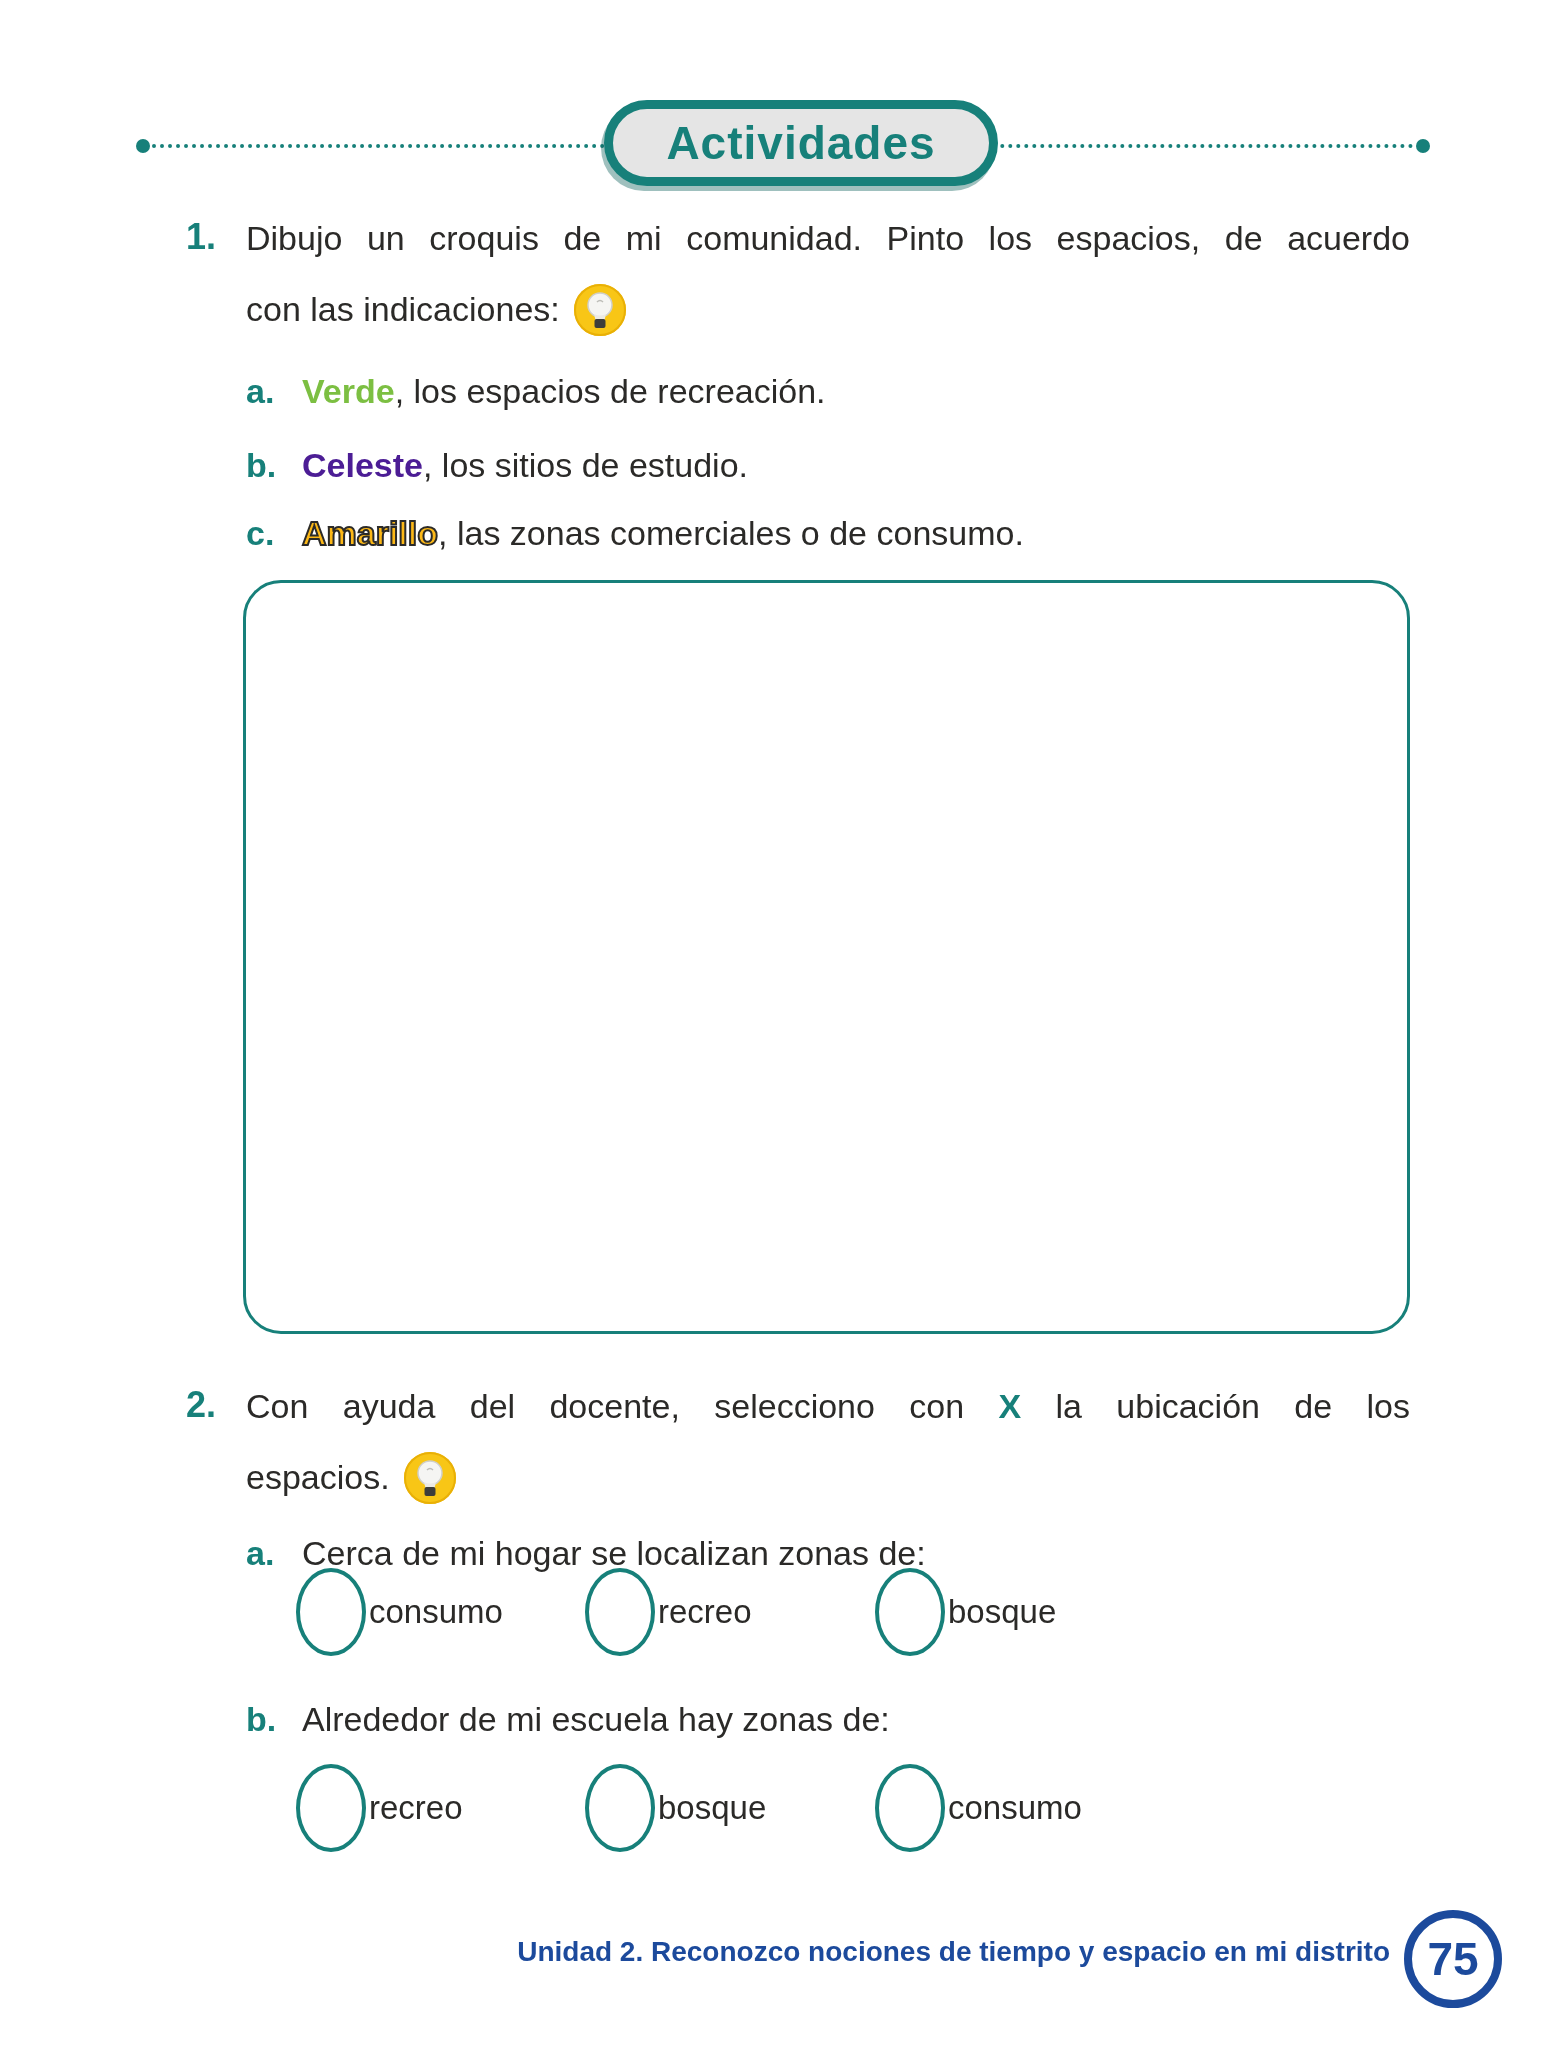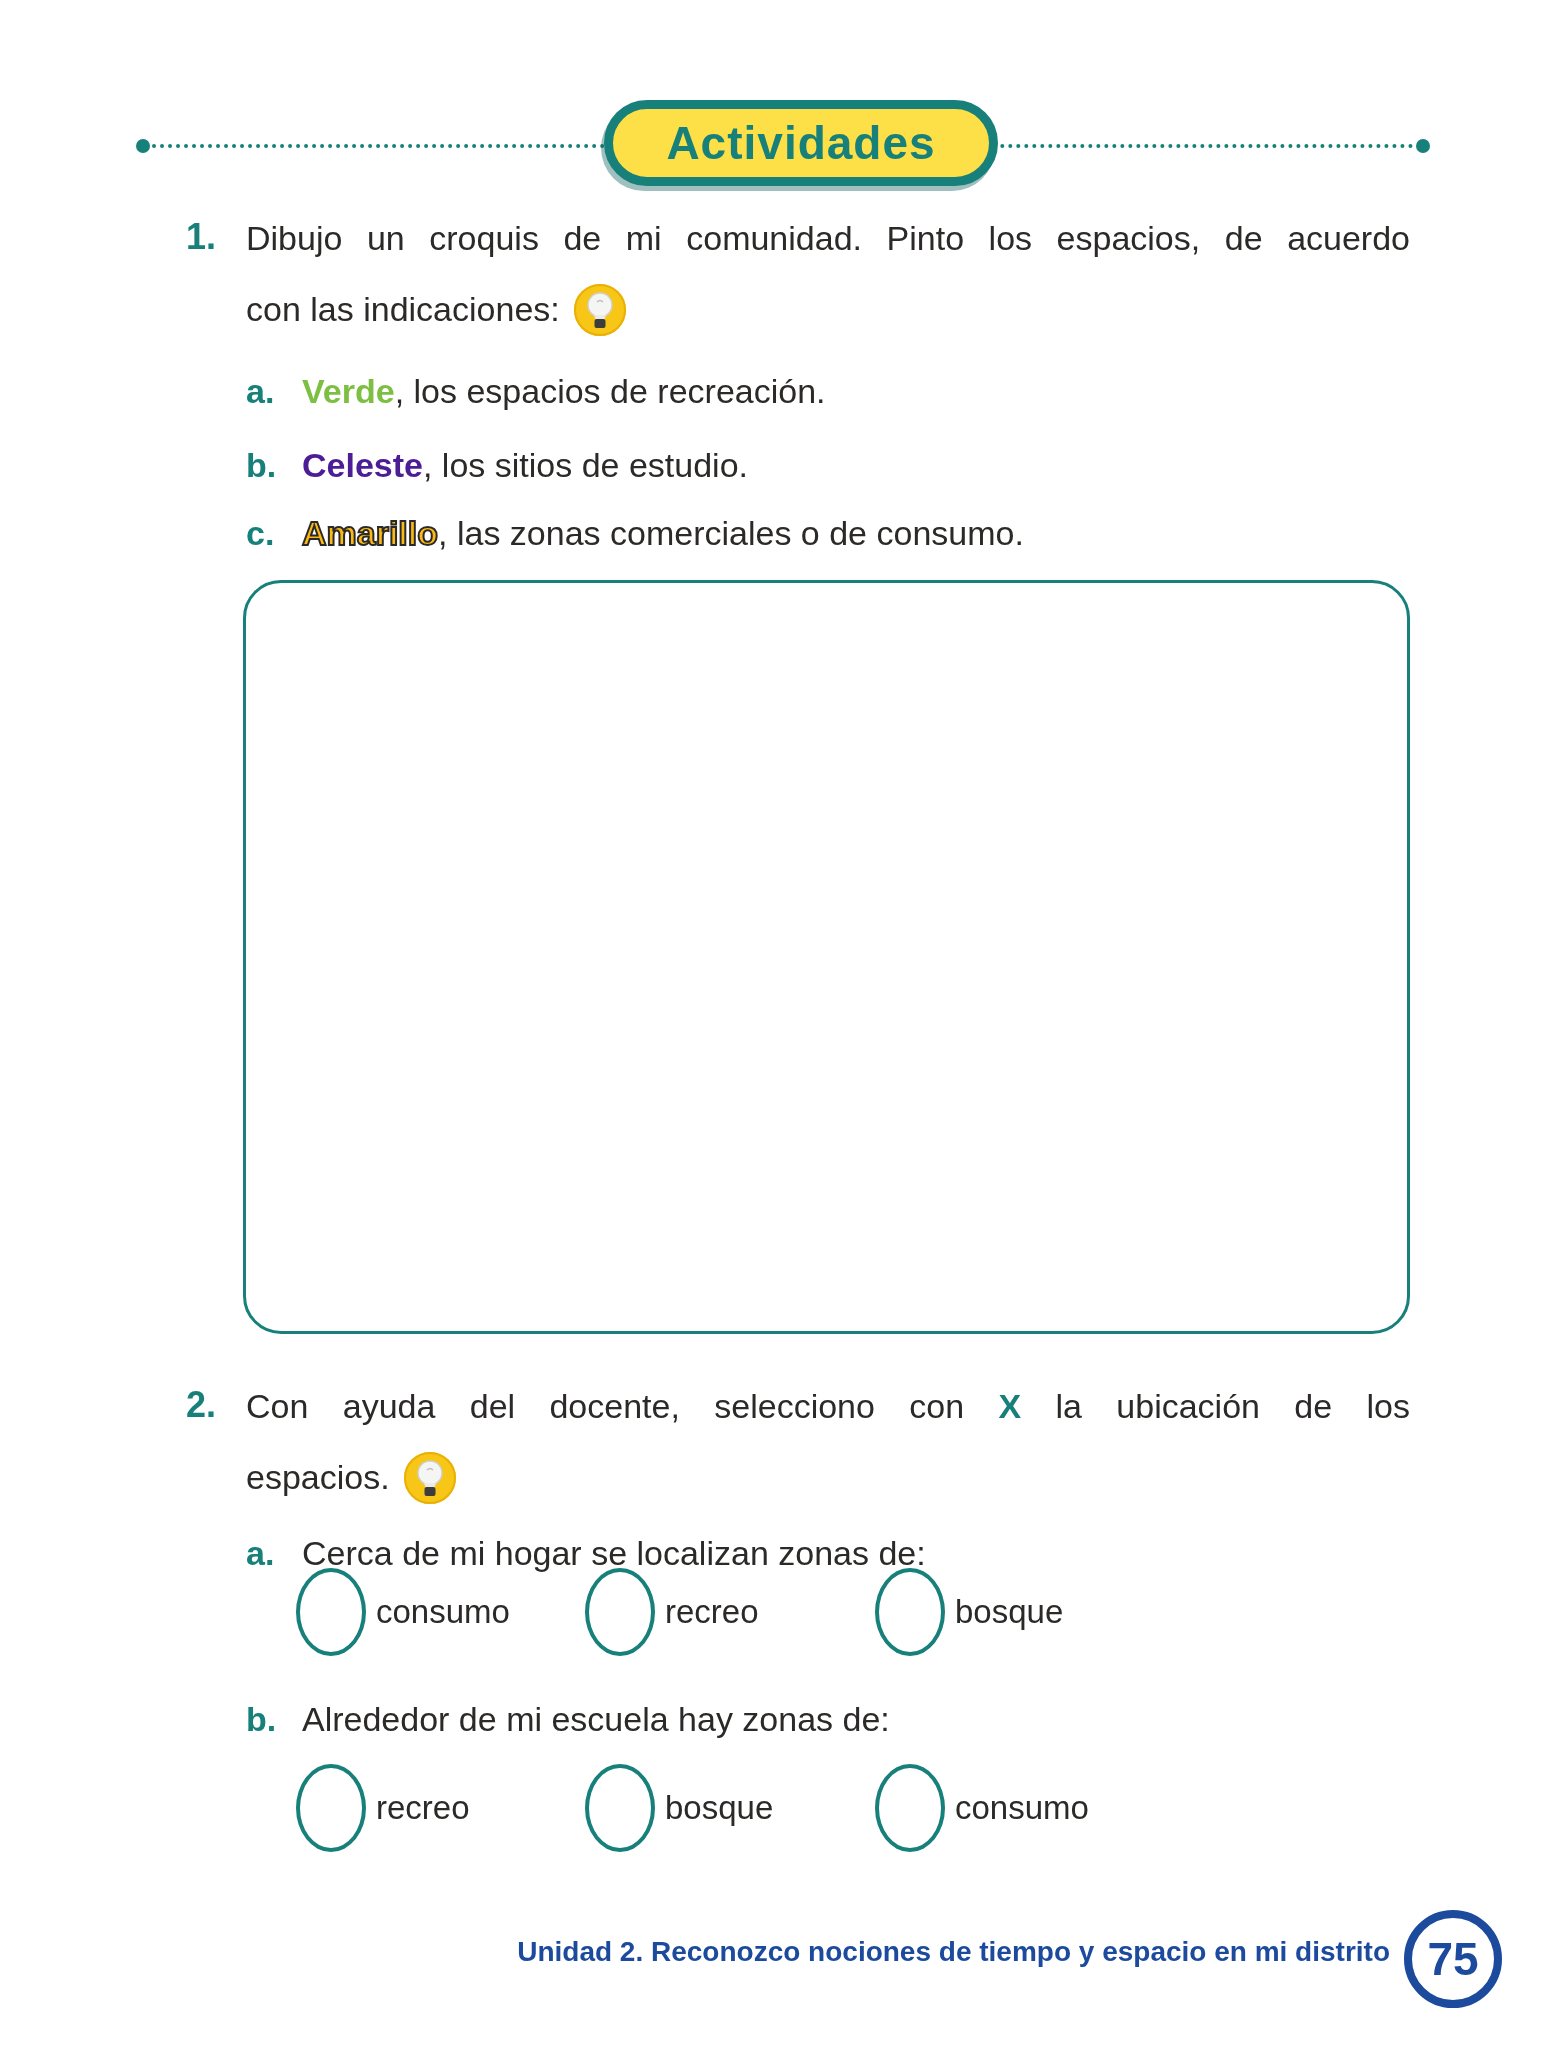--- a/index.html
+++ b/index.html
@@ -17,21 +17,21 @@
     border-top:4px dotted #17807a;
   }
   .rule-dot{
     position:absolute;top:139px;width:14px;height:14px;border-radius:50%;
     background:#17807a;
   }
   .rule-dot.left{left:136px;}
   .rule-dot.right{left:1416px;}
   .header-pill{
     position:absolute;left:604px;top:100px;width:394px;height:86px;
-    box-sizing:border-box;background:#fde047;
+    box-sizing:border-box;background:#e5e5e5;
     border:9px solid #17807a;border-radius:46px;
     box-shadow:-3px 5px 0 rgba(15,98,92,.40);
     display:flex;align-items:center;justify-content:center;z-index:2;
   }
   .header-pill .title{
     font-size:46px;font-weight:bold;color:#17807a;letter-spacing:1px;
   }
   
   .qnum{
     position:absolute;left:186px;font-size:36px;font-weight:bold;color:#17807a;
@@ -50,21 +50,21 @@
     position:absolute;left:243px;top:580px;width:1167px;height:754px;
     box-sizing:border-box;border:3px solid #17807a;border-radius:38px;
     background:#ffffff;
   }
   
   .opt{position:absolute;display:flex;align-items:center;}
   .opt-circle{
     width:70px;height:88px;box-sizing:border-box;background:#ffffff;
     border:4px solid #17807a;border-radius:50%;flex:0 0 auto;
   }
-  .opt-label{font-size:33px;margin-left:10px;color:#2b2a28;white-space:nowrap;}
+  .opt-label{font-size:33px;margin-left:3px;color:#2b2a28;white-space:nowrap;}
   
   .footer-text{
     position:absolute;right:174px;top:1936px;
     font-size:28px;font-weight:bold;color:#1c4a9c;white-space:nowrap;margin-left:28px;
   }
   .page-circle{
     position:absolute;left:1404px;top:1910px;width:98px;height:98px;
     box-sizing:border-box;border:8px solid #1c4a9c;border-radius:50%;
     background:#ffffff;display:flex;align-items:center;justify-content:center;
   }

